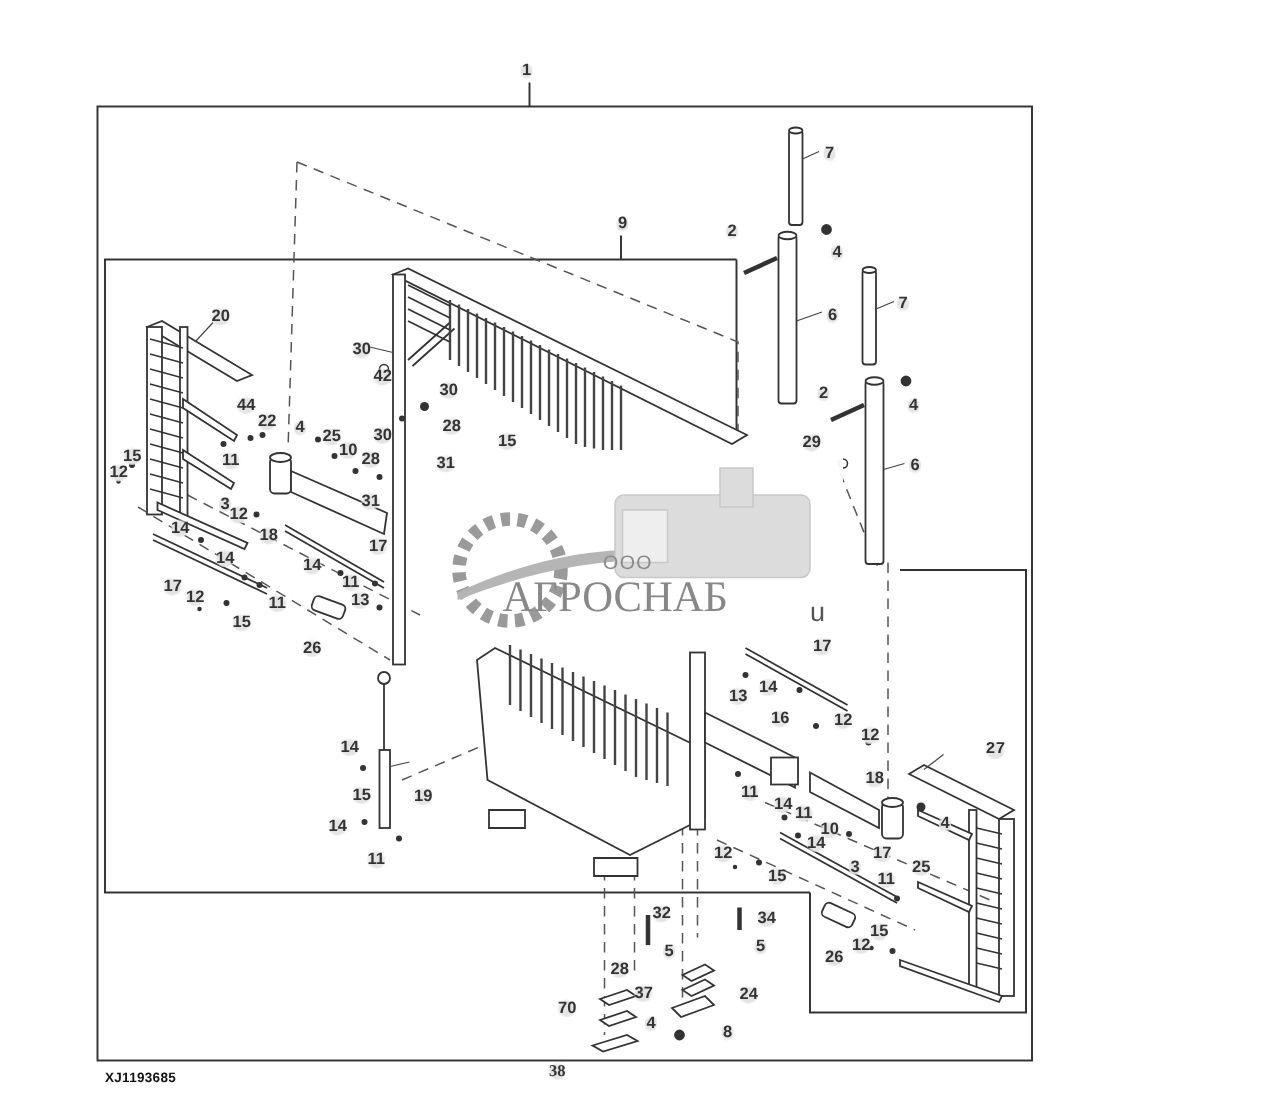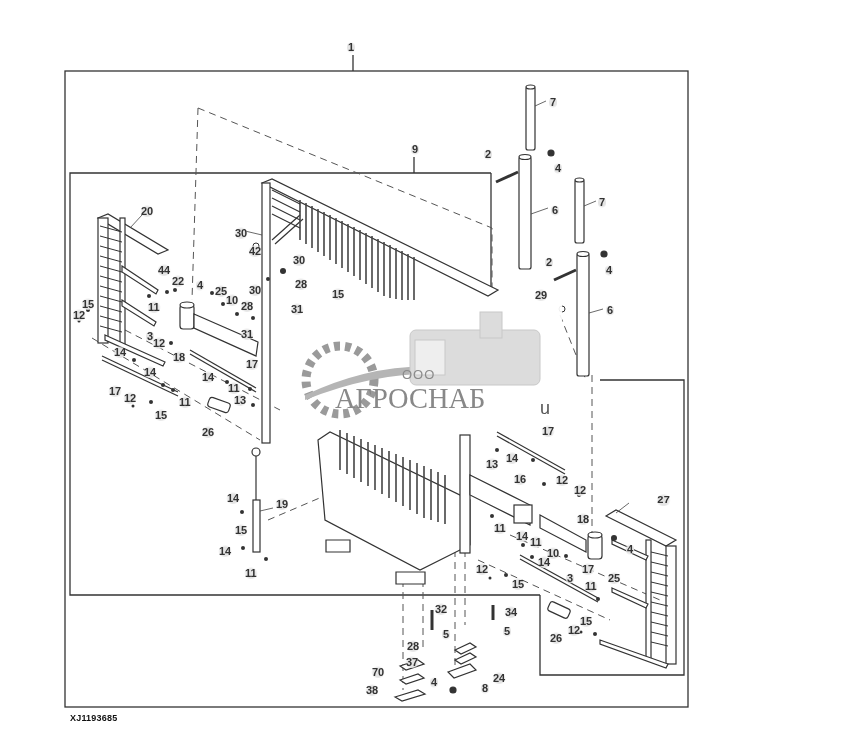--- a/index.html
+++ b/index.html
@@ -333,31 +333,31 @@
     <span class="callout" style="left: 537px; top: 556px;">14</span>
     <span class="callout" style="left: 566px; top: 572px;">3</span>
     <span class="callout" style="left: 581px; top: 563px;">17</span>
     <span class="callout" style="left: 607px; top: 572px;">25</span>
     <span class="callout" style="left: 584px; top: 580px;">11</span>
     <span class="callout" style="left: 475px; top: 563px;">12</span>
     <span class="callout" style="left: 511px; top: 578px;">15</span>
     <span class="callout" style="left: 567px; top: 624px;">12</span>
     <span class="callout" style="left: 579px; top: 615px;">15</span>
     <span class="callout" style="left: 549px; top: 632px;">26</span>
-    <span class="callout" style="left: 275px; top: 498px;">19</span>
+    <span class="callout" style="left: 275px; top: 525px;">19</span>
     <span class="callout" style="left: 226px; top: 492px;">14</span>
     <span class="callout" style="left: 234px; top: 524px;">15</span>
     <span class="callout" style="left: 218px; top: 545px;">14</span>
     <span class="callout" style="left: 244px; top: 567px;">11</span>
     <span class="callout" style="left: 434px; top: 603px; text-align: center;">32</span>
     <span class="callout" style="left: 442px; top: 628px;">5</span>
     <span class="callout" style="left: 504px; top: 606px;">34</span>
     <span class="callout" style="left: 503px; top: 625px;">5</span>
     <span class="callout" style="left: 406px; top: 640px;">28</span>
-    <span class="callout" style="left: 405px; top: 656px;">37</span>
-    <span class="callout" style="left: 492px; top: 672px;">24</span>
+    <span class="callout" style="left: 422px; top: 656px;">37</span>
+    <span class="callout" style="left: 492px; top: 657px;">24</span>
     <span class="callout" style="left: 371px; top: 666px;">70</span>
     <span class="callout" style="left: 430px; top: 676px;">4</span>
     <span class="callout" style="left: 481px; top: 682px;">8</span>
-    <span class="callout" style="left: 365px; top: 684px;">38</span>
+    <span class="callout" style="left: 365px; top: 708px; font-family: Liberation Serif, serif;">38</span>
   </div>
 
 <div class="figid">XJ1193685</div>
 
 </body></html>

